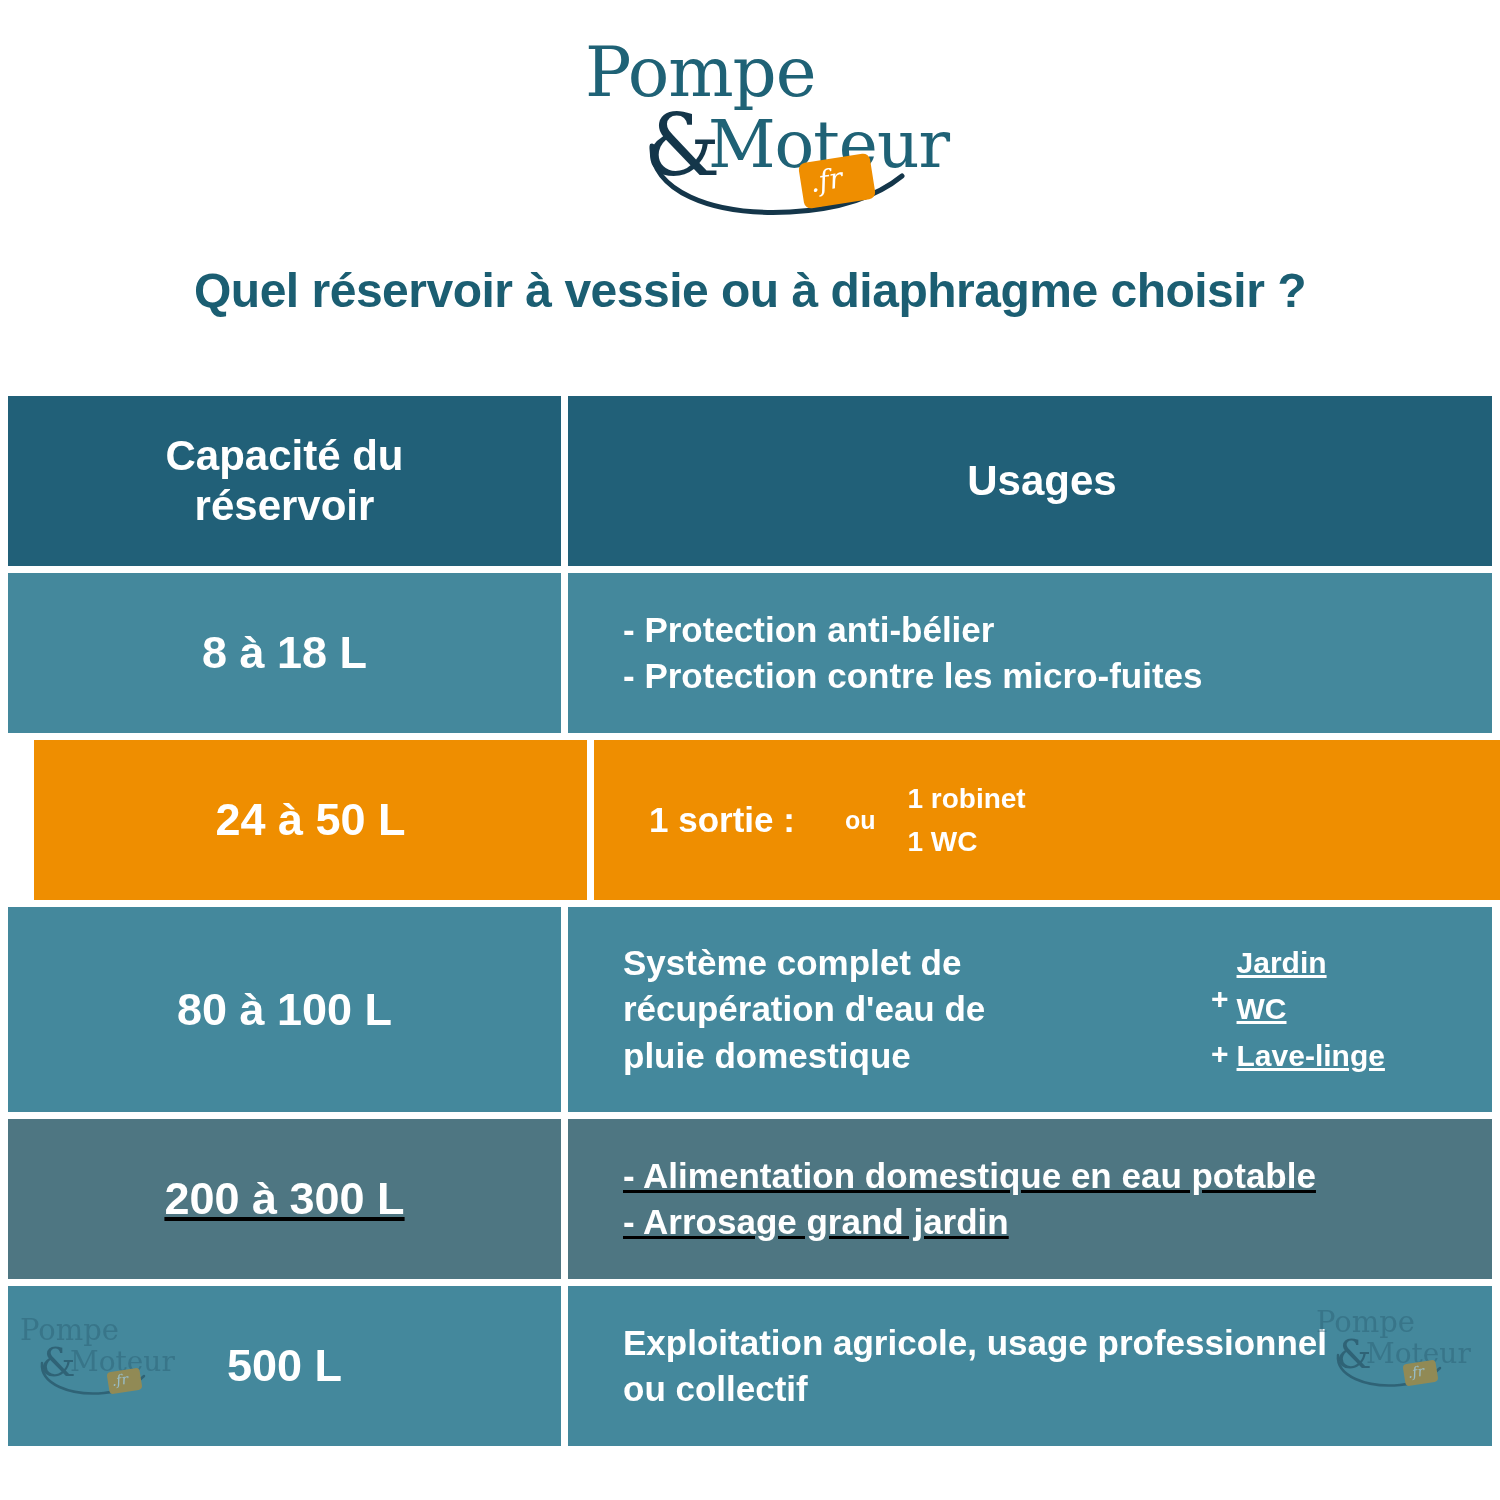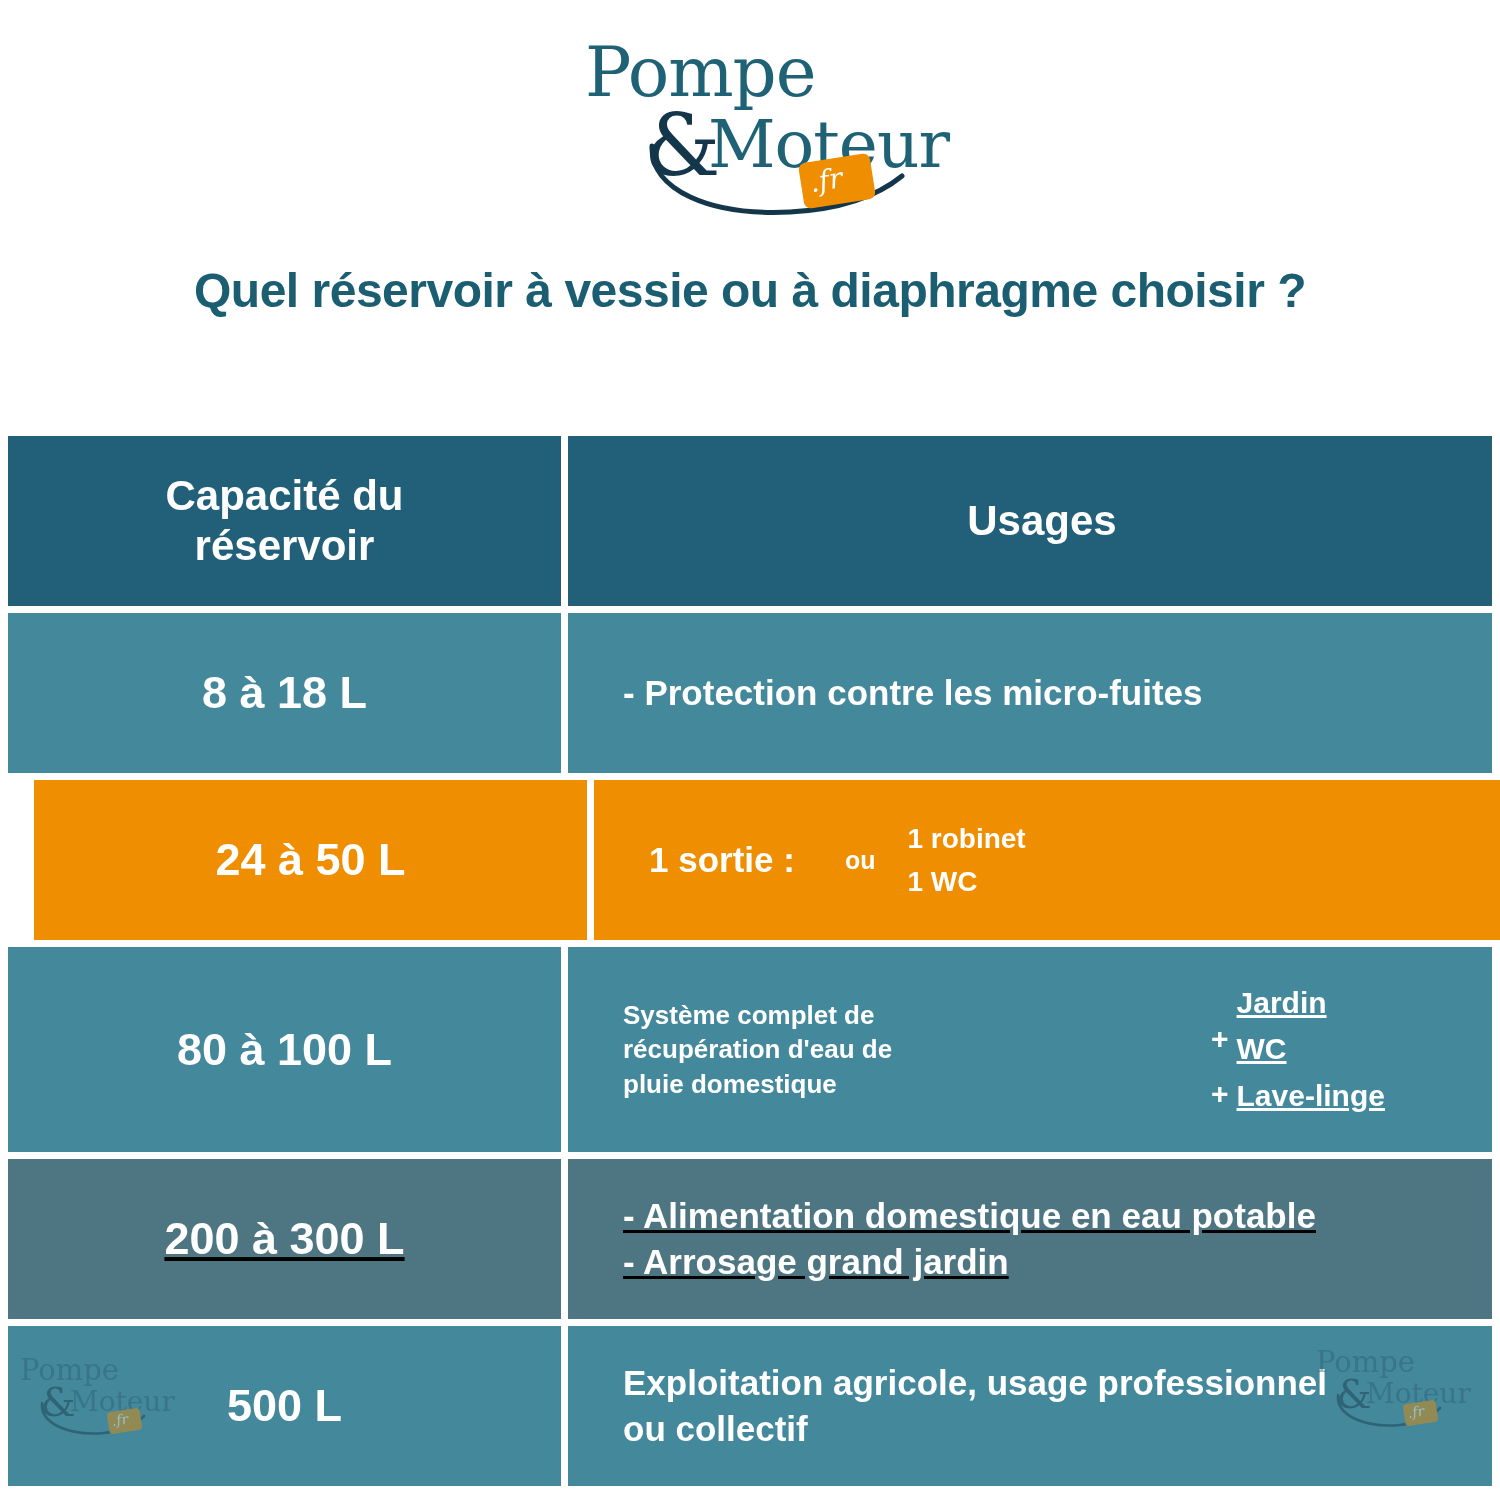--- a/index.html
+++ b/index.html
@@ -138,21 +138,21 @@
     position: relative;
     overflow: hidden;
   }
 
   
   .c-head   { background: #216078; }
   .c-teal   { background: #44889c; }
   .c-orange { background: #ef8e00; }
   .c-gray   { background: #4e7682; }
 
-  .r-head { height: 170px; margin-top: 40px; }
+  .r-head { height: 170px; }
   .r-1    { height: 160px; }
   .r-2    { height: 160px; margin-left: 26px; }
   .r-3    { height: 205px; }
   .r-4    { height: 160px; text-decoration: underline; }
   .r-5    { height: 160px; }
 
   .head-text {
     color: #ffffff;
     font-size: 42px;
     font-weight: bold;
@@ -213,21 +213,21 @@
   .sys-row {
     display: flex;
     align-items: center;
     width: 100%;
   }
   .sys-left {
     width: 560px;
     flex: 0 0 560px;
   }
   .sys-left .use-line {
-    font-size: 26px;
+    font-size: 35px;
     line-height: 1.33;
   }
   .sys-plus-group {
     display: flex;
     align-items: center;
     margin-left: 28px;
   }
   .plus-col {
     display: flex;
     flex-direction: column;
@@ -341,20 +341,21 @@
         </div>
       </div>
     </div>
 
     <div class="row r-1">
       <div class="cell-cap c-teal">
         <div class="cap-text">8 à 18 L</div>
       </div>
       <div class="cell-use c-teal">
         <div class="use-block">
+          <div class="use-line">- Protection anti-bélier</div>
           <div class="use-line">- Protection contre les micro-fuites</div>
         </div>
       </div>
     </div>
 
     <div class="row r-2">
       <div class="cell-cap c-orange">
         <div class="cap-text">24 à 50 L</div>
       </div>
       <div class="cell-use c-orange">

